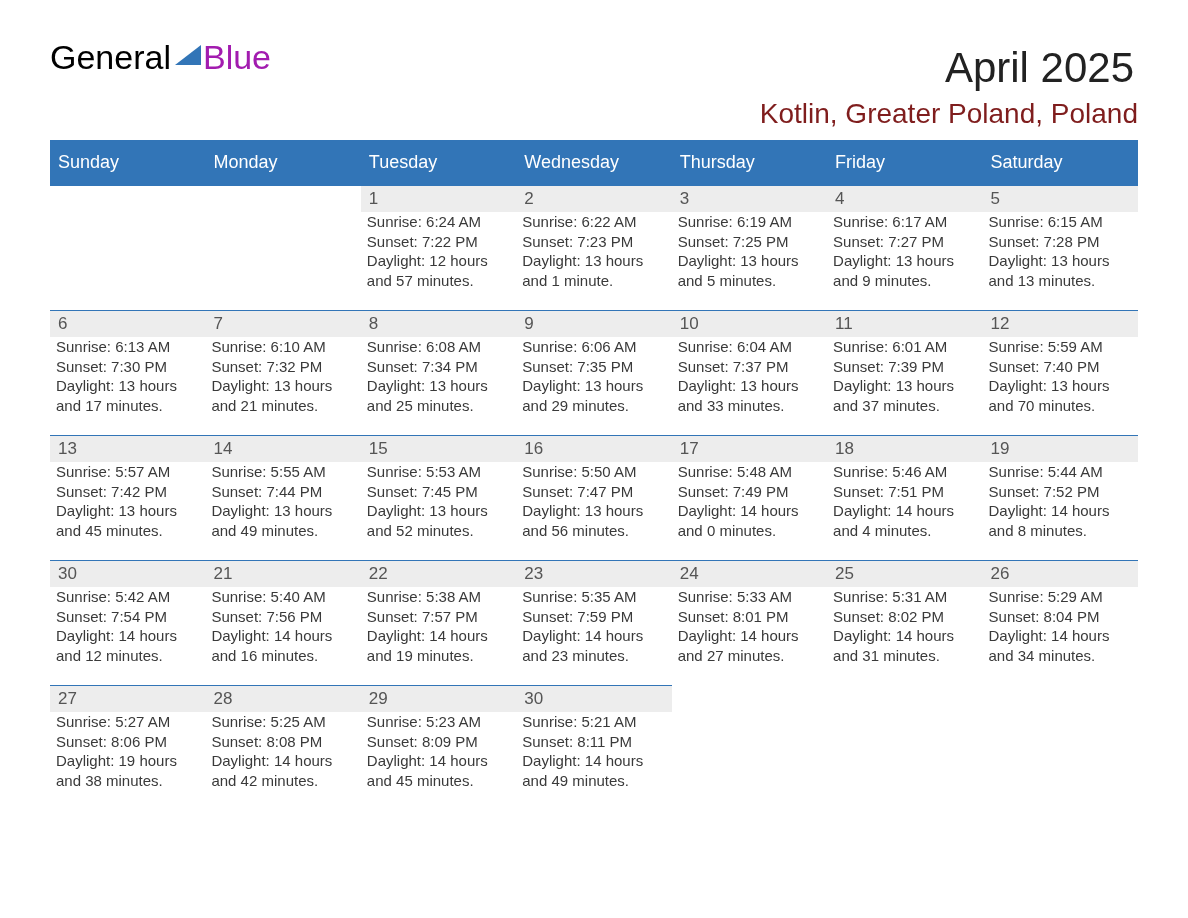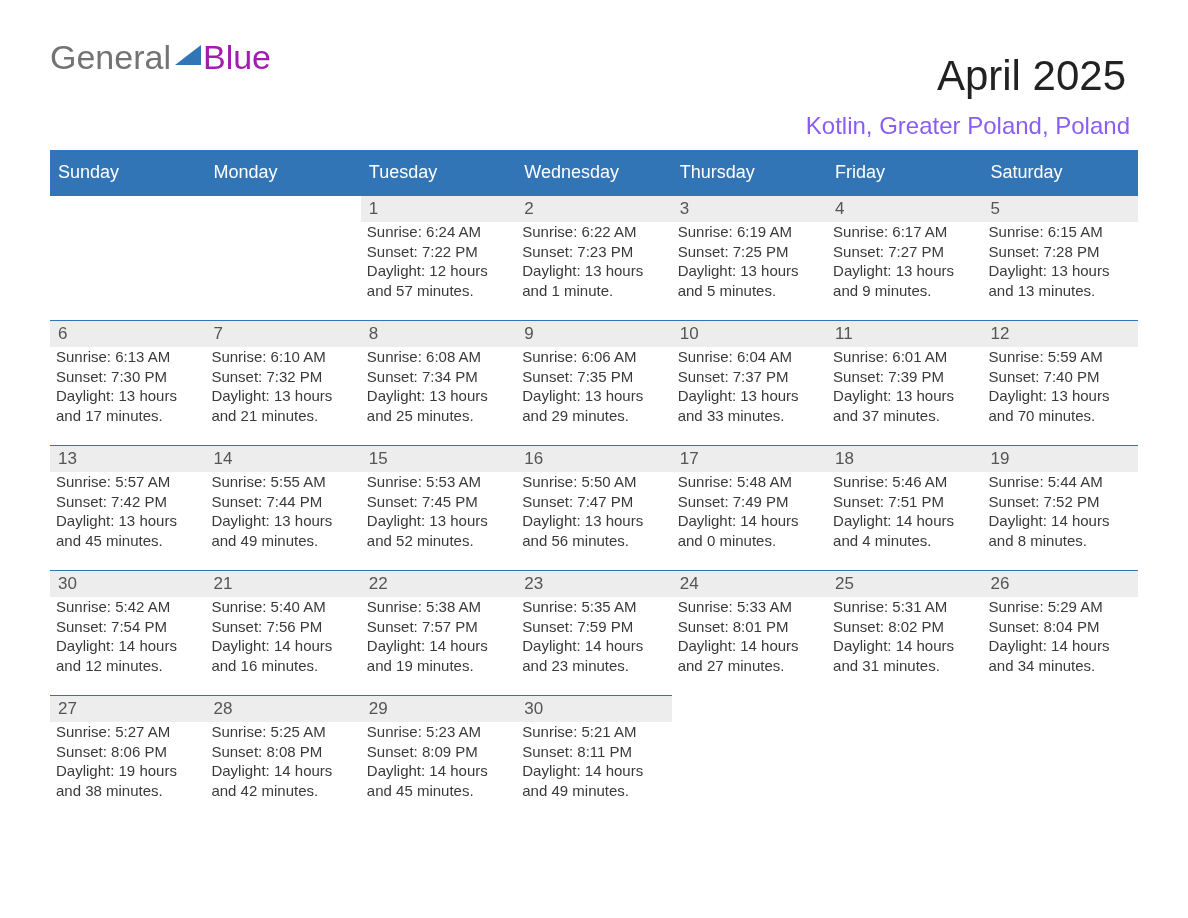--- a/index.html
+++ b/index.html
@@ -10,26 +10,26 @@
     background: #fff;
     color: #333;
     width: 1188px;
   }
   .header-row {
     display: flex;
     justify-content: space-between;
     align-items: flex-start;
   }
   .logo { display: flex; align-items: flex-end; line-height: 1; }
-  .logo-text-general { font-size: 34px; color: #737373; font-weight: 400; }
+  .logo-text-general { font-size: 34px; color: #000000; font-weight: 400; }
   .logo-text-blue    { font-size: 34px; color: #a21caf; font-weight: 400; margin-left: 2px; }
   .logo-mark { margin-left: 4px; margin-bottom: 6px; }
   .title-block { text-align: right; }
-  .month-title { font-size: 42px; font-weight: 400; color: #222; margin: 12px; }
-  .location    { font-size: 24px; font-weight: 400; color: #8b5cf6; margin: 6px 8px 10px; }
+  .month-title { font-size: 42px; font-weight: 400; color: #222; margin: 4px; }
+  .location    { font-size: 28px; font-weight: 400; color: #7f1d1d; margin: 6px 0 10px; }
   table.calendar {
     border-collapse: collapse;
     width: 100%;
     table-layout: fixed;
   }
   .calendar th {
     background: #3275b7;
     color: #fff;
     text-align: left;
     font-weight: 400;

